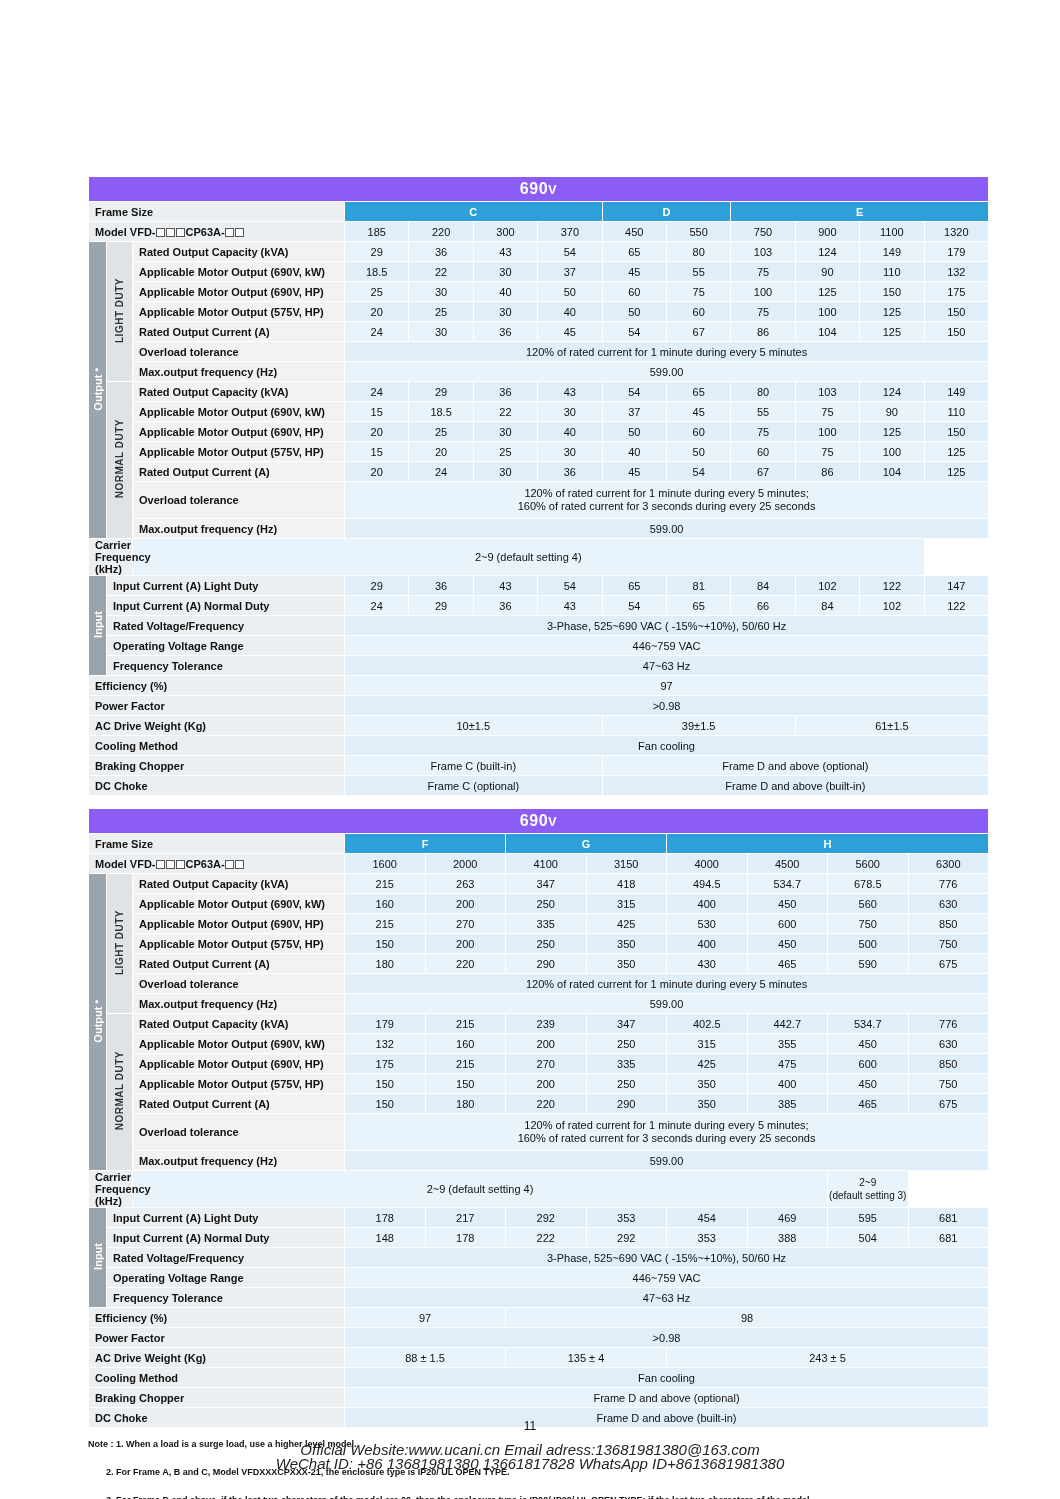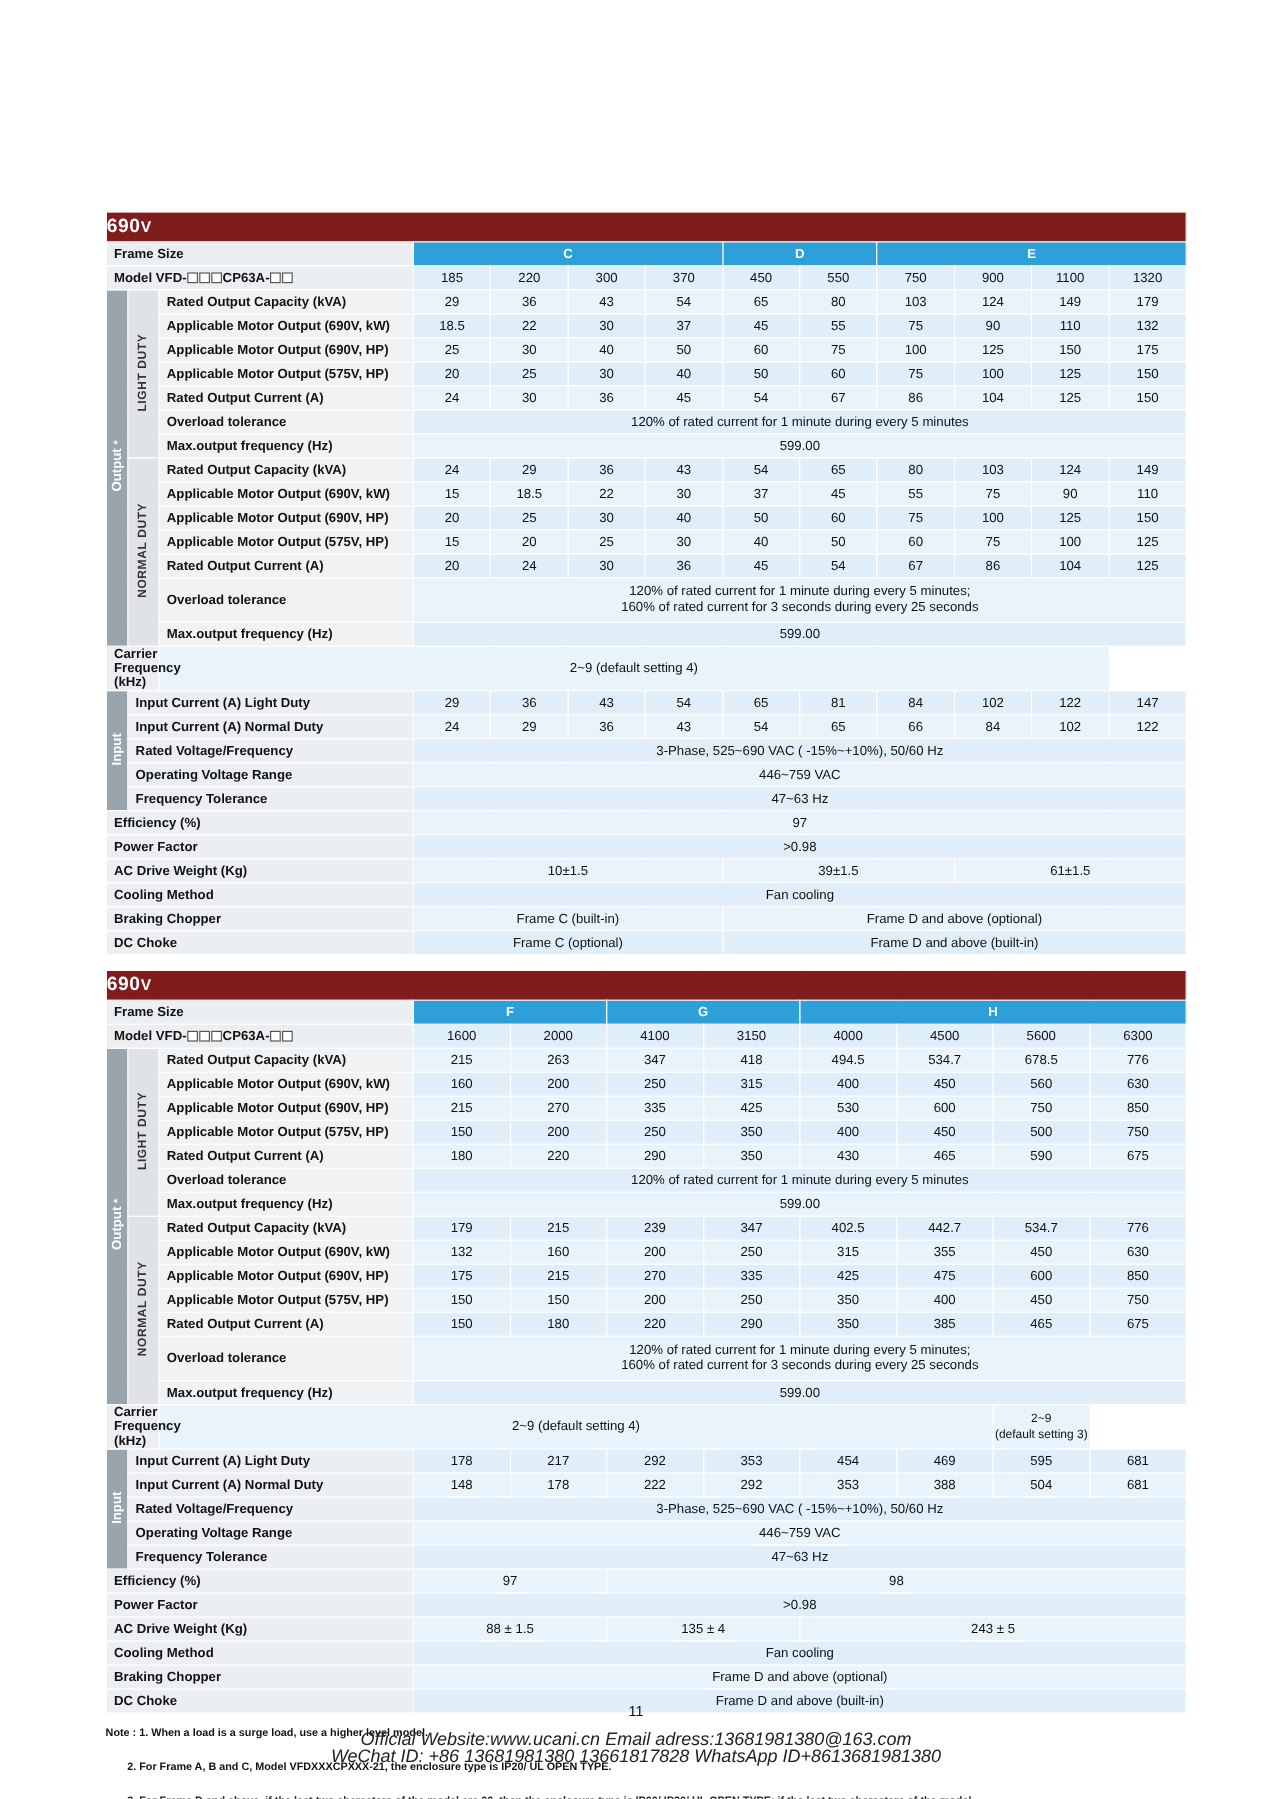--- a/index.html
+++ b/index.html
@@ -7,22 +7,22 @@
     width:1060px;height:1499px;
     background:#ffffff;
     font-family:"Liberation Sans", sans-serif;
     color:#111;
     -webkit-font-smoothing:antialiased;
   }
   .page{position:relative;width:1060px;height:1499px;box-sizing:border-box;padding:176px 72px 0 88px;}
   table{border-collapse:collapse;width:900px;table-layout:fixed;}
   td,th{border:1px solid #ffffff;padding:0;}
   .banner{
-    background:#7f1d1d;color:#ffffff;font-weight:bold;font-size:16px;
-    text-align:left;height:24px;letter-spacing:.5px;
+    background:#8b5cf6;color:#ffffff;font-weight:bold;font-size:16px;
+    text-align:center;height:24px;letter-spacing:.5px;
   }
   .banner .v{font-size:13px;}
   .hdr{
     background:#2d9fd9;color:#ffffff;font-weight:bold;font-size:11px;text-align:center;height:18px;
   }
   .lbl{
     background:#eceff1;font-weight:bold;font-size:11px;text-align:left;padding-left:6px;height:19px;color:#111;
   }
   .lbl.sub{background:#f0f2f4;font-weight:bold;}
   .sidelbl{

